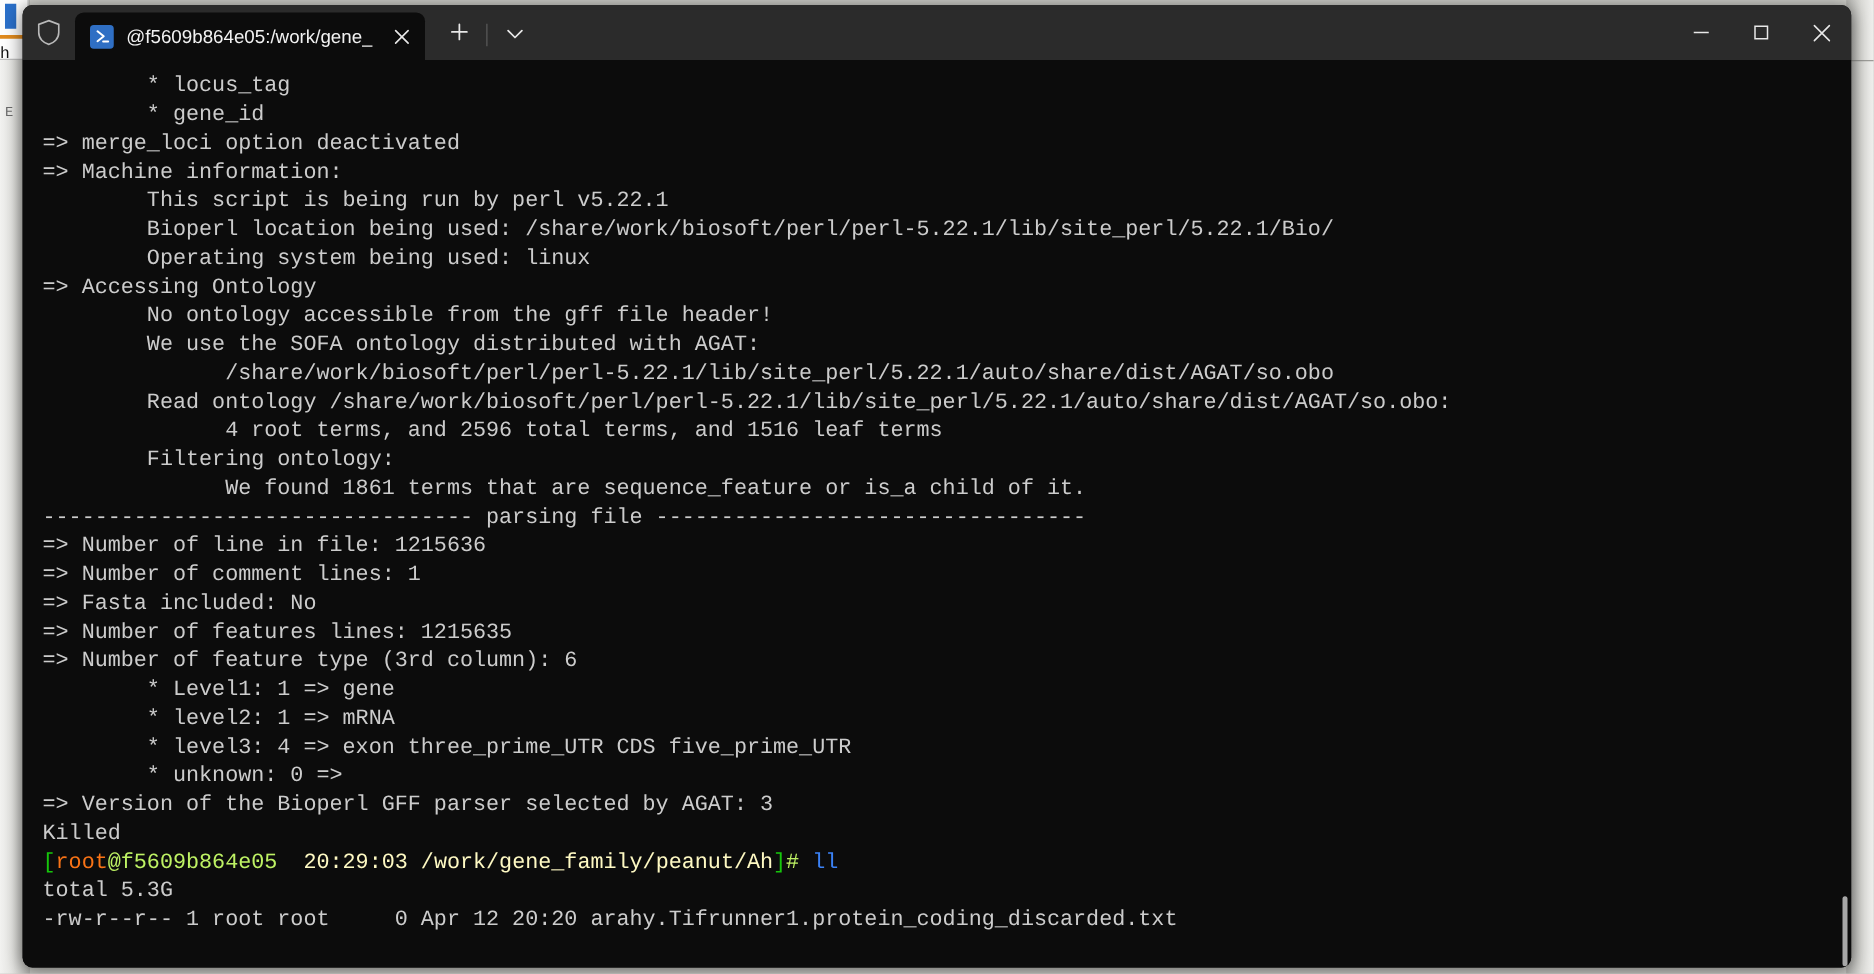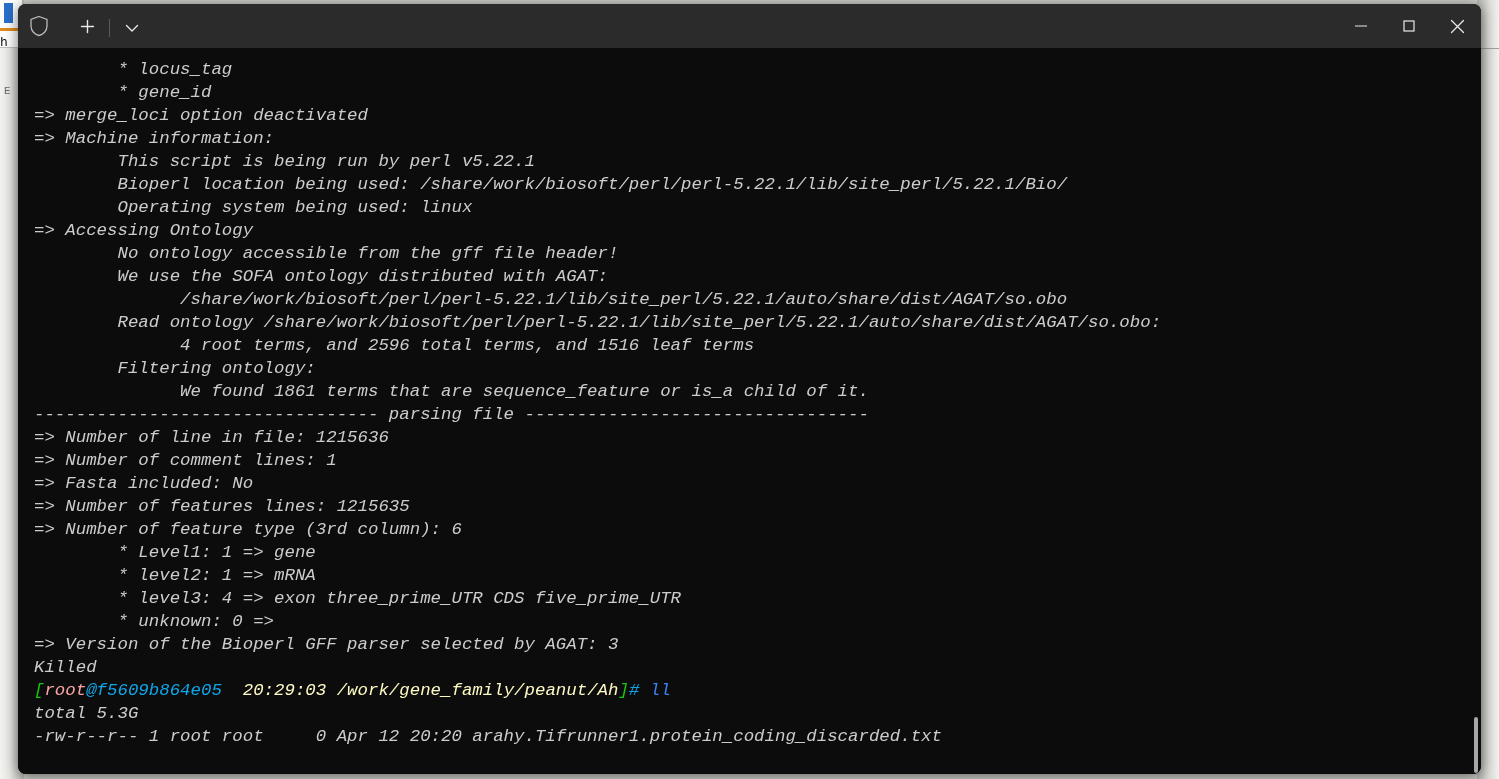--- a/index.html
+++ b/index.html
@@ -193,41 +193,40 @@
     justify-content: center;
   }
   .win-btn svg { display: block; }
 
   
   .term-body {
     position: relative;
     height: 728px;
     background: #0c0c0c;
     overflow: hidden;
-    font-style: italic;
   }
 
   .term-text {
     position: absolute;
     left: 16px;
     top: 10px;
     right: 10px;
     font-family: "Liberation Mono", "DejaVu Sans Mono", monospace;
     font-size: 17.4px;
     line-height: 23px;
     color: #cccccc;
     white-space: pre;
     letter-spacing: 0px;
   }
   .term-text .ln { display: block; height: 23px; }
 
   
   .c-green   { color: #16c60c; }
-  .c-red     { color: #fca5a5; }
-  .c-magenta { color: #0ea5e9; text-align: center; }
+  .c-red     { color: #f97316; }
+  .c-magenta { color: #bef264; text-align: center; }
   .c-salmon  { color: #fef9c3; }
   .c-white   { color: #3b82f6; }
 
   .term-scrollbar {
     position: absolute;
     right: 3px;
     top: 669px;
     width: 4px;
     height: 56px;
     background: #a8a8a8;
@@ -257,20 +256,34 @@
     <div class="titlebar">
 
       <div class="shield-btn">
         <svg width="20" height="22" viewBox="0 0 20 22">
           <path d="M10 1.5 L18 4.5 V11 C18 16 14.2 19.5 10 20.5 C5.8 19.5 2 16 2 11 V4.5 Z" fill="none" stroke="#b9b9b9" stroke-width="1.3"></path>
         </svg>
       </div>
 
       <div class="tabstrip">
 
+        <div class="tab">
+          <span class="tab-icon">
+            <svg width="14" height="14" viewBox="0 0 14 14">
+              <path d="M3 3 L8 7 L3 11" fill="none" stroke="#ffffff" stroke-width="1.6" stroke-linecap="round" stroke-linejoin="round"></path>
+              <path d="M7.5 11.2 H11.5" fill="none" stroke="#ffffff" stroke-width="1.6" stroke-linecap="round"></path>
+            </svg>
+          </span>
+          <span class="tab-title">@f5609b864e05:/work/gene_</span>
+          <span class="tab-close">
+            <svg width="13" height="13" viewBox="0 0 13 13">
+              <path d="M1.5 1.5 L11.5 11.5 M11.5 1.5 L1.5 11.5" stroke="#e8e8e8" stroke-width="1.3" stroke-linecap="round"></path>
+            </svg>
+          </span>
+        </div>
 
         <div class="newtab-btn">
           <span>
             <svg width="15" height="15" viewBox="0 0 15 15">
               <path d="M7.5 1.5 V13.5 M1.5 7.5 H13.5" stroke="#e8e8e8" stroke-width="1.4" stroke-linecap="round"></path>
             </svg>
           </span>
         </div>
 
         <div class="tab-sep"></div>

